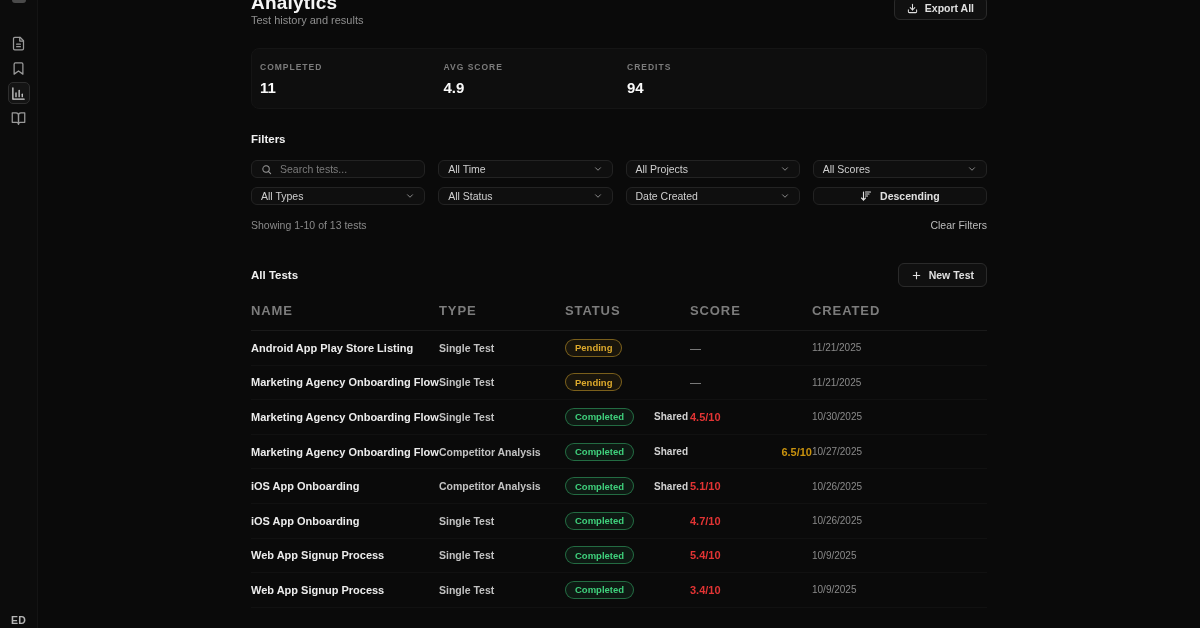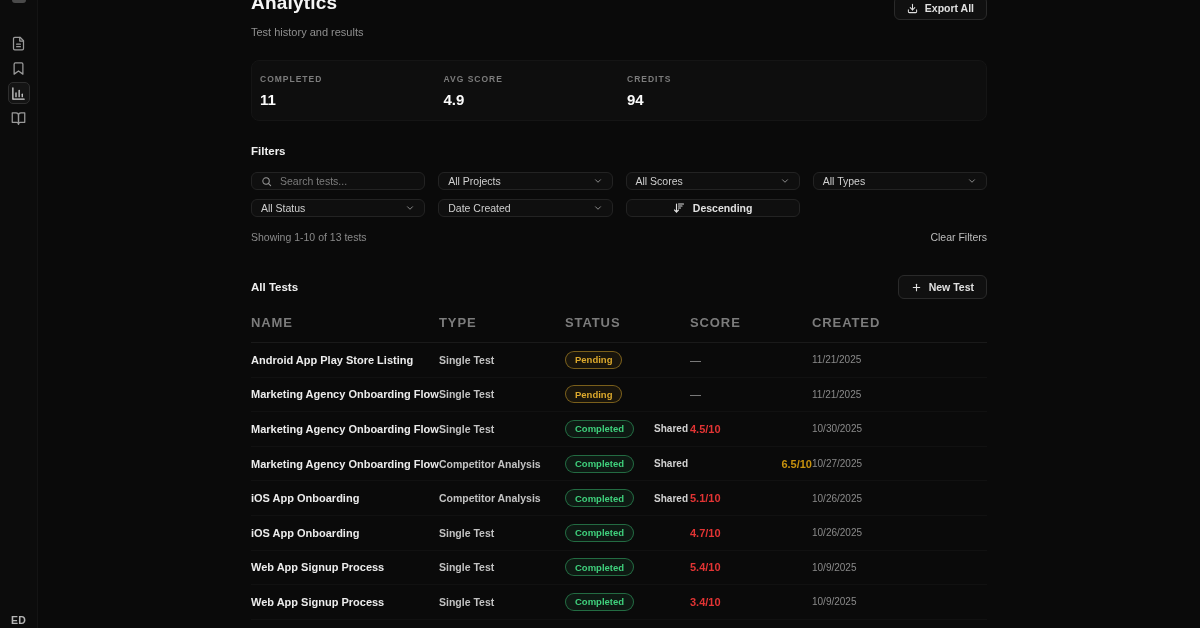--- a/index.html
+++ b/index.html
@@ -34,21 +34,21 @@
     text-align:center; font-size:10.5px; font-weight:bold; color:#b5b5b5;
     letter-spacing:0.3px;
   }
 
   
   main { flex:1; display:flex; justify-content:center; }
   .content { width:760px; position:relative; padding:0 12px; }
 
   header { display:flex; justify-content:space-between; align-items:flex-start; margin-top:-8px; }
   .page-title { font-size:19px; font-weight:bold; color:#f5f5f5; letter-spacing:0.2px; }
-  .page-subtitle { font-size:11px; color:#8f8f8f; margin-top:12px; }
+  .page-subtitle { font-size:11px; color:#8f8f8f; margin-top:0; }
 
   .btn {
     display:inline-flex; align-items:center; gap:7px;
     background:#101010; border:1px solid #2a2a2a; border-radius:6px;
     color:#e0e0e0; font-size:10.5px; font-weight:bold;
     padding:5px 12px; cursor:pointer; font-family:inherit;
   }
   .btn svg { width:11px; height:11px; }
   .export-btn { position:relative; top:4px; }
 
@@ -218,20 +218,28 @@
             <svg viewBox="0 0 24 24" fill="none" stroke="currentColor" stroke-width="2.2" stroke-linecap="round" stroke-linejoin="round">
                 <path d="m3 16 4 4 4-4"></path>
                 <path d="M7 20V4"></path>
                 <path d="M11 4h10"></path>
                 <path d="M11 8h7"></path>
                 <path d="M11 12h4"></path>
               </svg>
           </span>
           <span>Descending</span>
         </div>
+      <div class="control" style="order: 1;">
+            <span>All Time</span>
+            <span class="chev">
+              <svg viewBox="0 0 24 24" fill="none" stroke="currentColor" stroke-width="2.4" stroke-linecap="round" stroke-linejoin="round">
+                <polyline points="6 9 12 15 18 9"></polyline>
+              </svg>
+            </span>
+          </div>
           <div class="control" style="order: 2;">
             <span>All Projects</span>
             <span class="chev">
               <svg viewBox="0 0 24 24" fill="none" stroke="currentColor" stroke-width="2.4" stroke-linecap="round" stroke-linejoin="round">
                 <polyline points="6 9 12 15 18 9"></polyline>
               </svg>
             </span>
           </div>
           <div class="control" style="order: 3; gap: 18px;">
             <span>All Scores</span>

